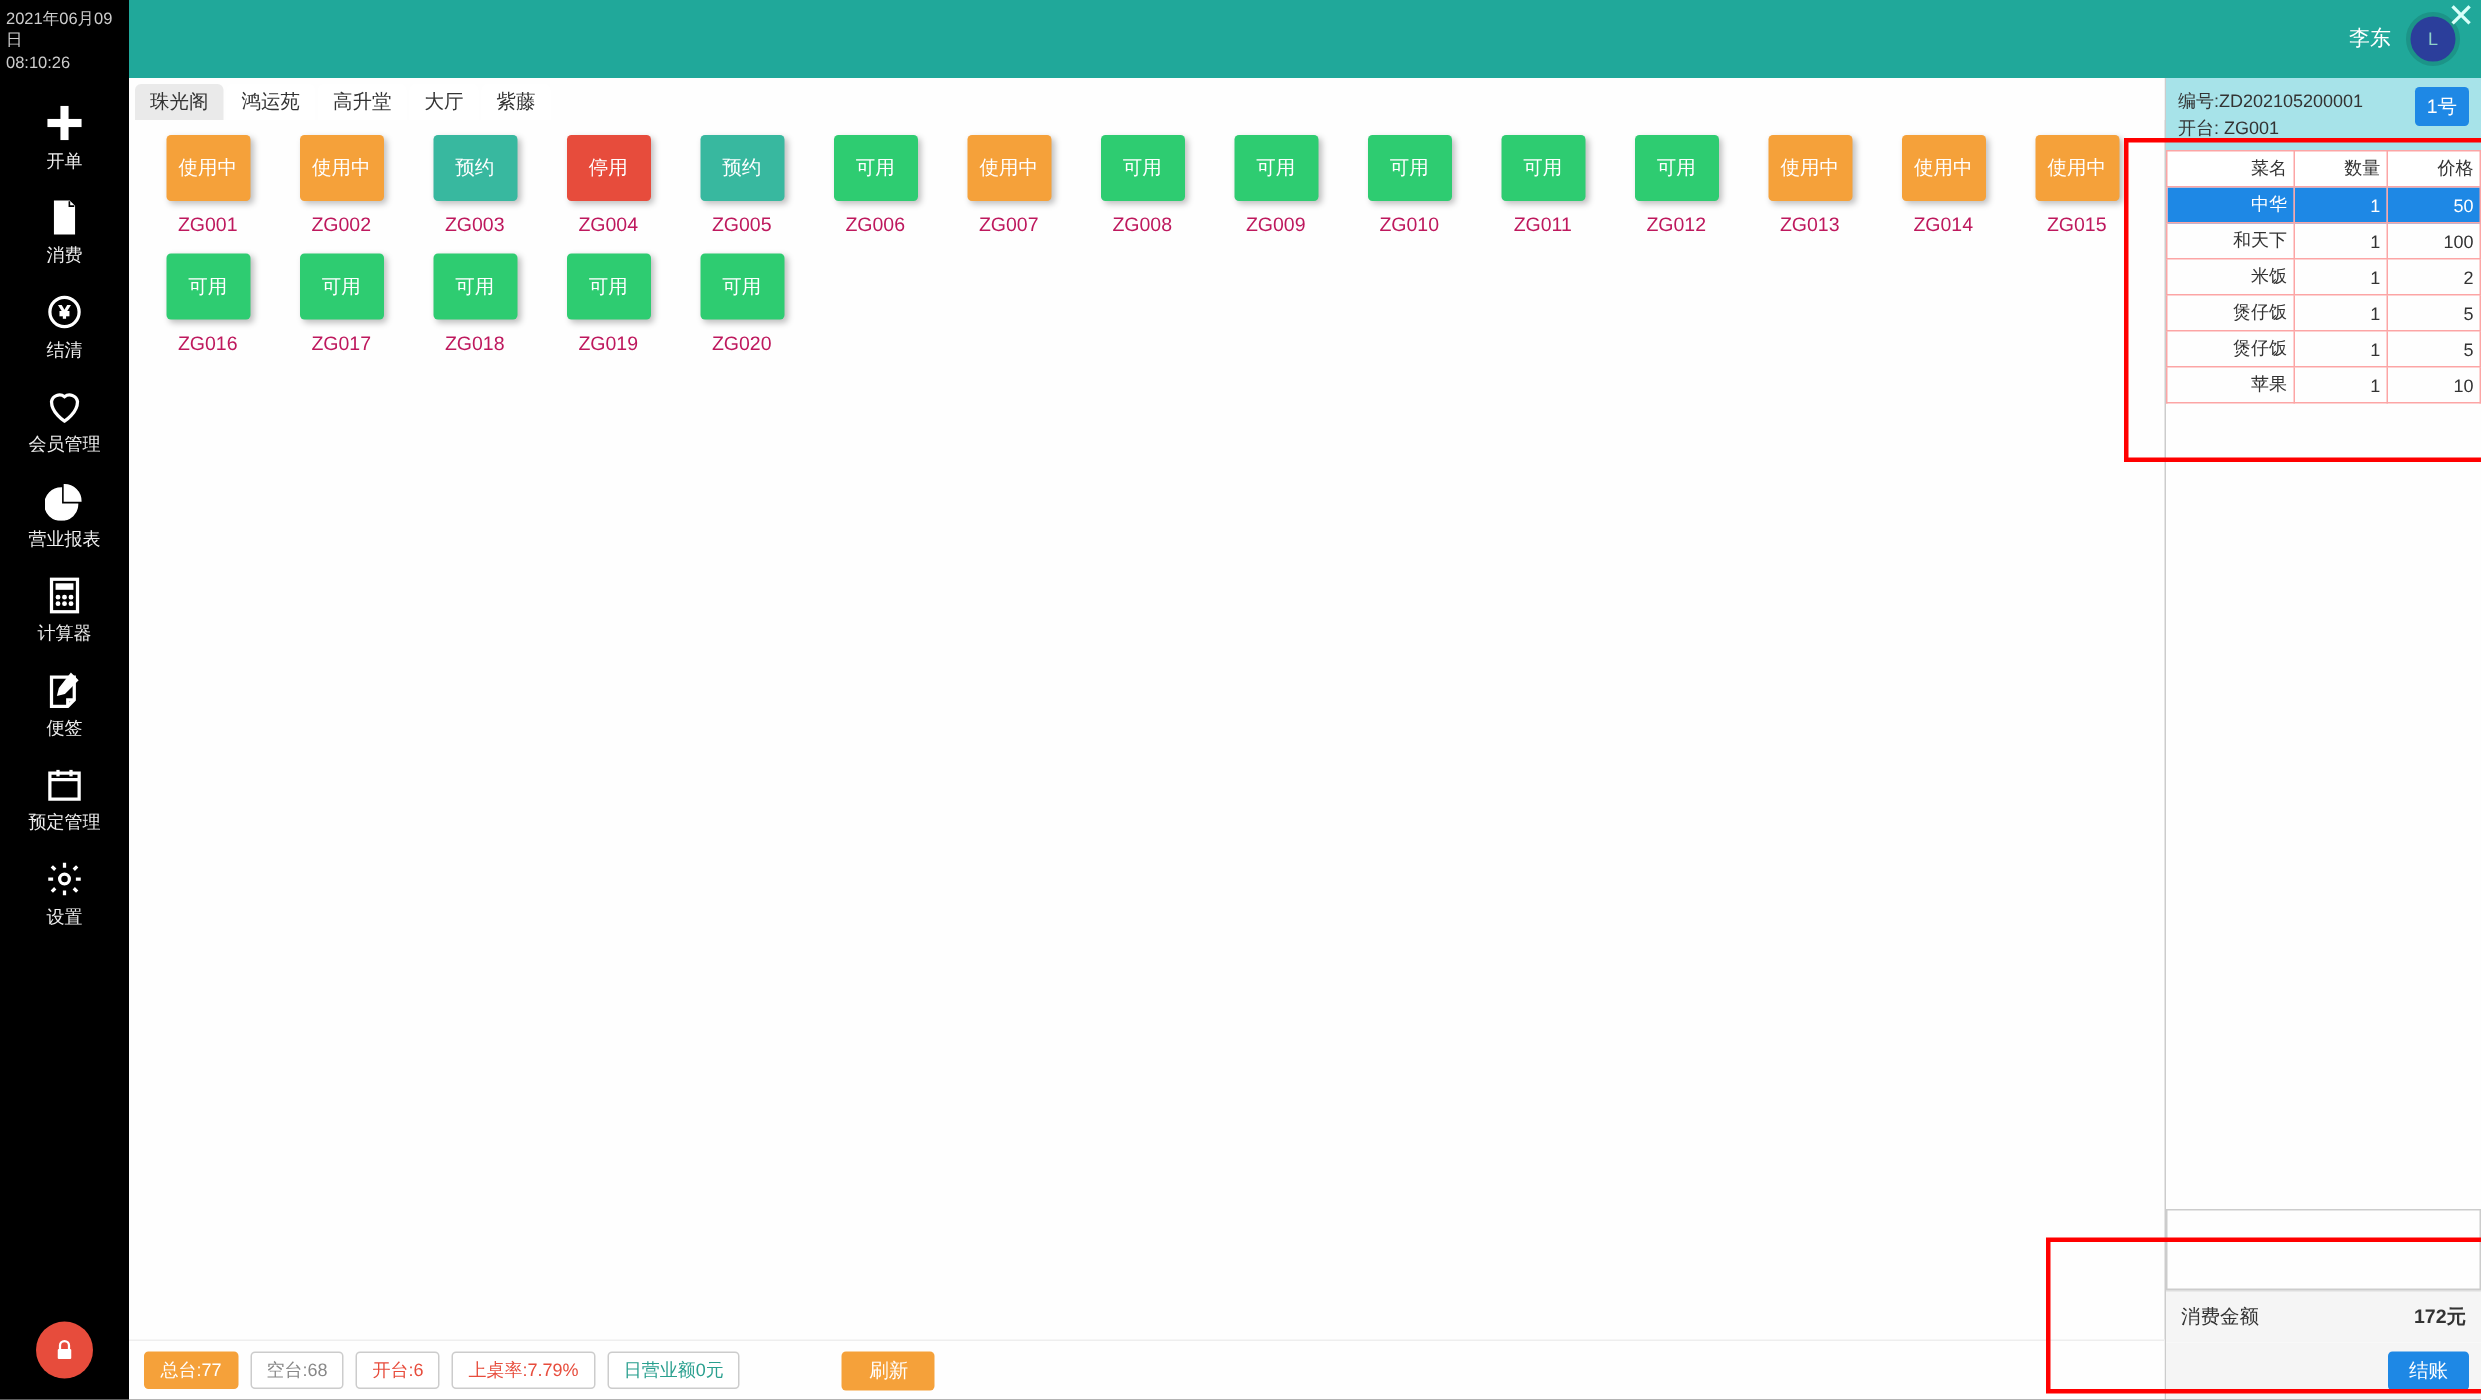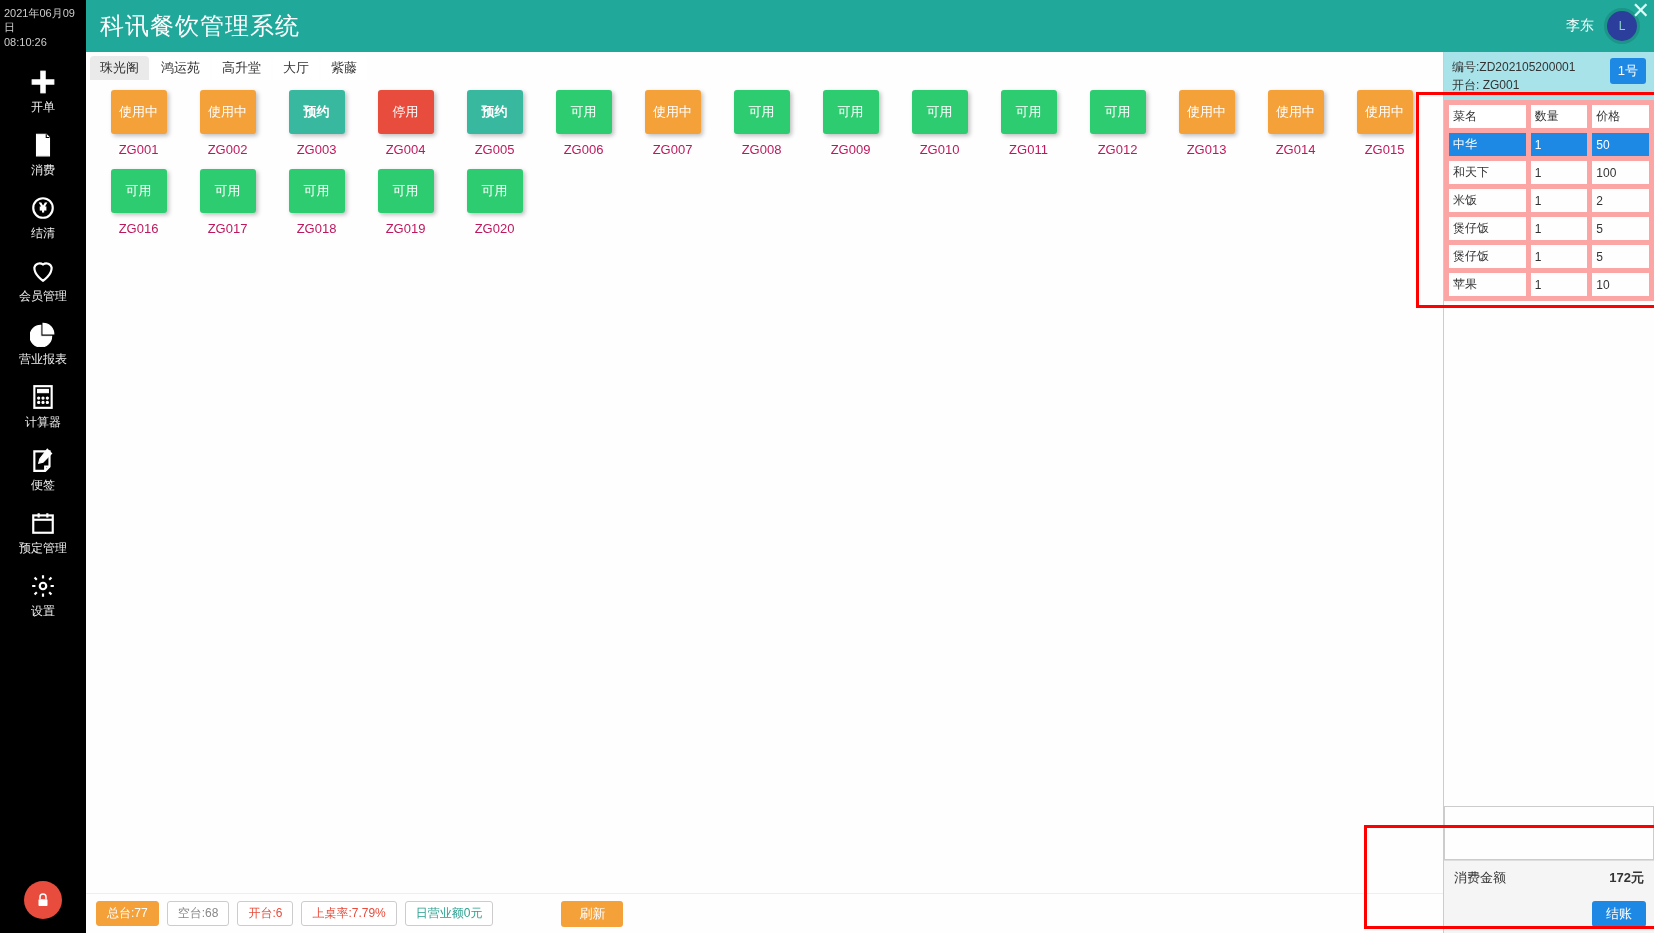--- a/index.html
+++ b/index.html
@@ -178,21 +178,21 @@
     color: #fff;
     display: flex;
     align-items: center;
     justify-content: center;
     font-size: 13px;
     box-shadow: 2px 2px 4px rgba(0,0,0,0.25);
     cursor: pointer;
     margin-bottom: 8px;
   }
   .st-inuse { background: #f5a13a; }
-  .st-reserve { background: #38b89f; font-weight: bold; }
+  .st-reserve { background: #38b89f; }
   .st-stop { background: #e74c3c; }
   .st-free { background: #2ecc71; }
   .table-id { font-size: 13px; color: #be185d; }
 
   .footer {
     height: 40px;
     display: flex;
     align-items: center;
     padding: 0 10px;
     gap: 8px;
@@ -246,23 +246,23 @@
     font-size: 13px;
     align-self: flex-start;
   }
 
   .order-table {
     border-collapse: collapse;
     width: 100%;
     font-size: 12px;
   }
   .order-table th, .order-table td {
-    border: 5px solid #fca5a5;
+    border: 1px solid #fca5a5;
     padding: 3px 4px;
-    text-align: left;
+    text-align: right;
   }
   .order-table th { background: #fff; font-weight: normal; }
   .order-table tr.sel td { background: #1e88e5; color: #ffffff; }
 
   .right-spacer { flex: 1; }
   .empty-box {
     height: 54px;
     border: 1px solid #ccc;
     margin: 0;
   }
@@ -384,21 +384,20 @@
     <div class="lock-btn">
       <svg viewBox="0 0 24 24">
           <rect x="6" y="11" width="12" height="9" rx="1"></rect>
           <path d="M8 11V8a4 4 0 0 1 8 0v3" fill="none" stroke="#fff" stroke-width="2"></path>
         </svg>
     </div>
   </div>
 
   <div class="main">
     <div class="header">
-      <div class="header-title">科讯餐饮管理系统</div>
       <div class="header-user">
         <span>李东</span>
         <div class="avatar">
           <span>L</span>
         </div>
       </div>
       <span class="close-x">✕</span>
     </div>
 
     <div class="content-row">

